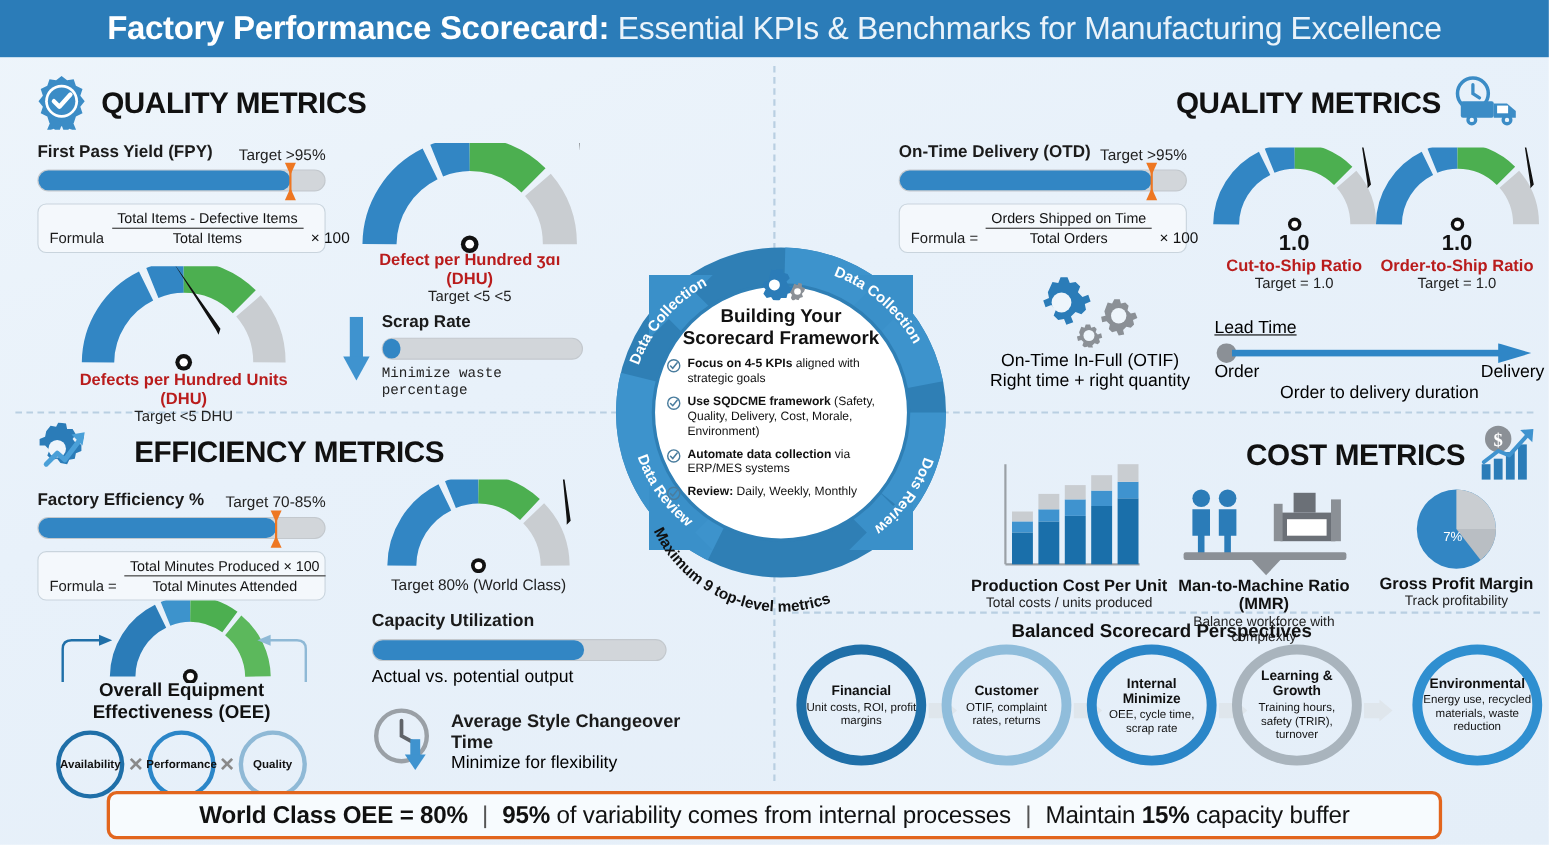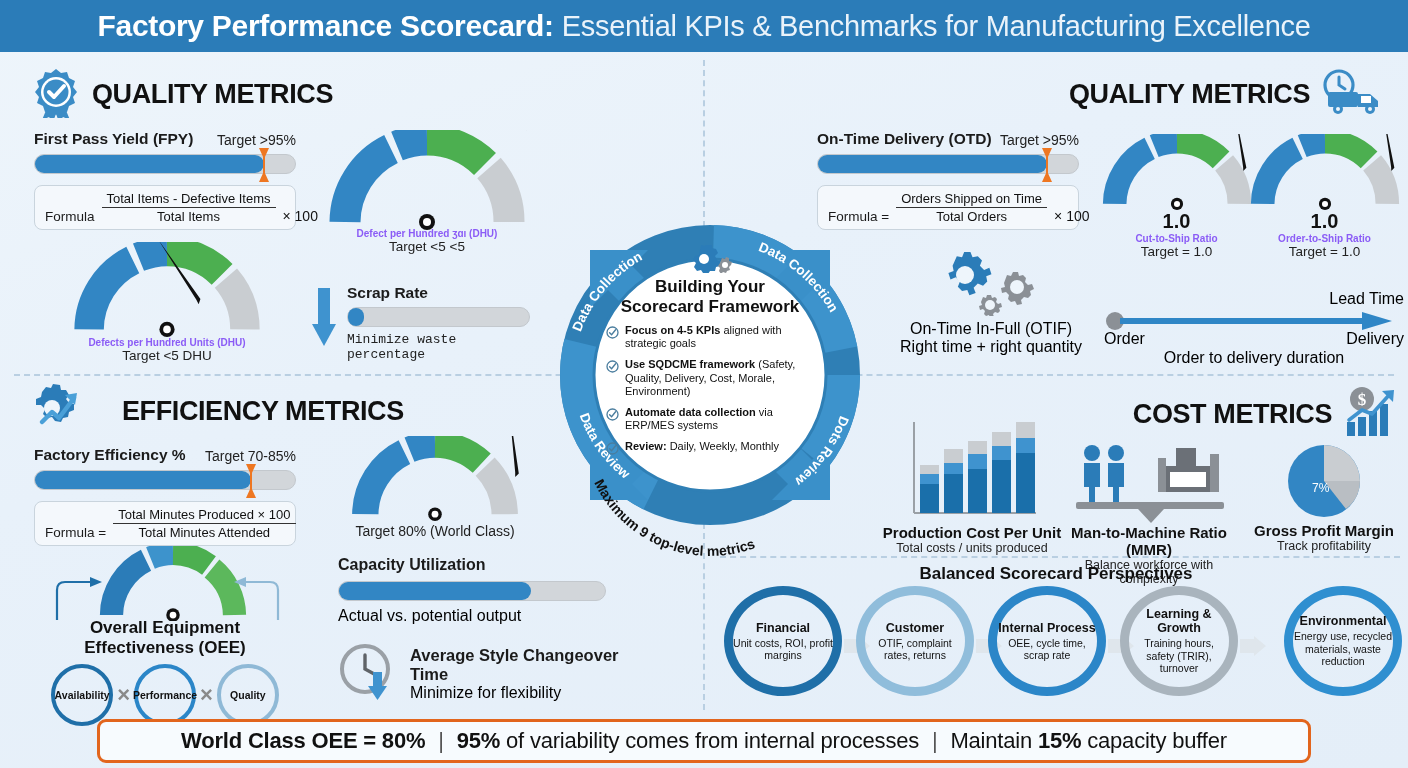--- a/index.html
+++ b/index.html
@@ -59,21 +59,21 @@
   .frac .den{ font-size:13px; color:#111; padding:1px 5px 0; white-space:nowrap;}
   .x100{ font-size:14px; color:#111; white-space:nowrap; }
 
   
   .gauge{ position:relative; }
   .gauge svg{ display:block; }
   .needle{ transform-origin:100px 92px; }
 
   .cap{ text-align:center; }
   .cap .big{ font-size:17px; font-weight:bold; color:#111; }
-  .cap .med{ font-size:10px; font-weight:bold; color:#8b5cf6; }
+  .cap .med{ font-size:15px; font-weight:bold; color:#b91c1c; }
   .cap .sm{ font-size:13.5px; color:#222; }
   .cap .val{ font-size:20px; font-weight:bold; color:#111; }
 
   
   #center{ position:absolute; left:520px; top:190px; width:380px; height:370px; }
   #center .inner{ position:absolute; left:86px; top:55px; width:208px; height:258px; }
   .c-title{ text-align:center; font-size:17px; font-weight:bold; color:#111; line-height:1.15; }
   .c-item{ display:flex; gap:6px; margin-top:8px; }
   .c-item .tx{ font-size:11px; line-height:1.2; color:#111; }
   .c-item .tx b{ font-weight:bold; }
@@ -316,21 +316,21 @@
           <path d="M46 47 l3 1 1-3 4 0 1 3 3-1 2 2 -1 3 2 2 3-1 1 4 -3 1 1 3 -2 2 -3-1 -2 2 1 3 -4 1 -1-3 -3 1 -2-2 1-3 -2-2 -3 1 -1-4 3-1 -1-3z"></path>
         </g>
         <circle cx="53" cy="55" r="5" fill="#eef5fb"></circle>
       </svg>
     </div>
     <div class="med" style="margin-top:4px;">On-Time In-Full (OTIF)</div>
     <div class="sm">Right time + right quantity</div>
   </div>
 
   <div style="position:absolute;left:400px;top:238px;width:300px;">
-    <div class="med" style="text-align:right;">Lead Time</div>
+    <div class="med" style="text-align:left;text-decoration:underline;">Lead Time</div>
     <div class="lead-line" style="margin-top:4px;">
       <svg width="290" height="18" viewBox="0 0 290 18">
         <circle cx="11" cy="9" r="9" fill="#8b9096"></circle>
         <rect x="16" y="6" width="245" height="6" fill="#2f86c6"></rect>
         <path d="M258 0 L288 9 L258 18 Z" fill="#2f86c6"></path>
       </svg>
     </div>
     <div style="display:flex;justify-content:space-between;margin-top:2px;">
       <span class="sm">Order</span>
       <span class="sm">Delivery</span>
@@ -637,21 +637,21 @@
 
     <div class="bsc-node" style="left:152px;top:0;border:9px solid #90bddb;">
       <span class="nm">Customer</span>
       <span class="ds">OTIF, complaint rates, returns</span>
     </div>
     <svg class="bsc-arrow" style="left:272px;" viewBox="0 0 26 20">
         <path d="M0 3 L14 3 L14 0 L26 10 L14 20 L14 17 L0 17 Z" fill="#dfe6ec"></path>
       </svg>
 
     <div class="bsc-node" style="left:284px;top:0;border:9px solid #2b86c8;">
-      <span class="nm">Internal Process</span>
+      <span class="nm">Internal Minimize</span>
       <span class="ds">OEE, cycle time, scrap rate</span>
     </div>
     <svg class="bsc-arrow" style="left:404px;" viewBox="0 0 26 20">
         <path d="M0 3 L14 3 L14 0 L26 10 L14 20 L14 17 L0 17 Z" fill="#dfe6ec"></path>
       </svg>
 
     <div class="bsc-node" style="left:416px;top:0;border:9px solid #a9b4bd;">
       <span class="nm">Learning &amp; Growth</span>
       <span class="ds">Training hours, safety (TRIR), turnover</span>
     </div>

